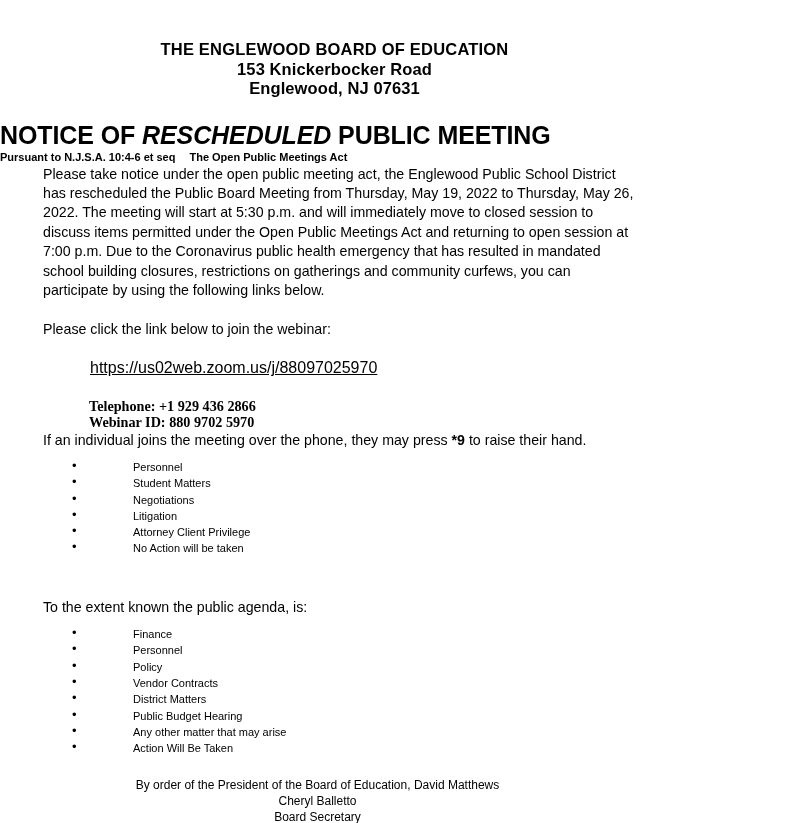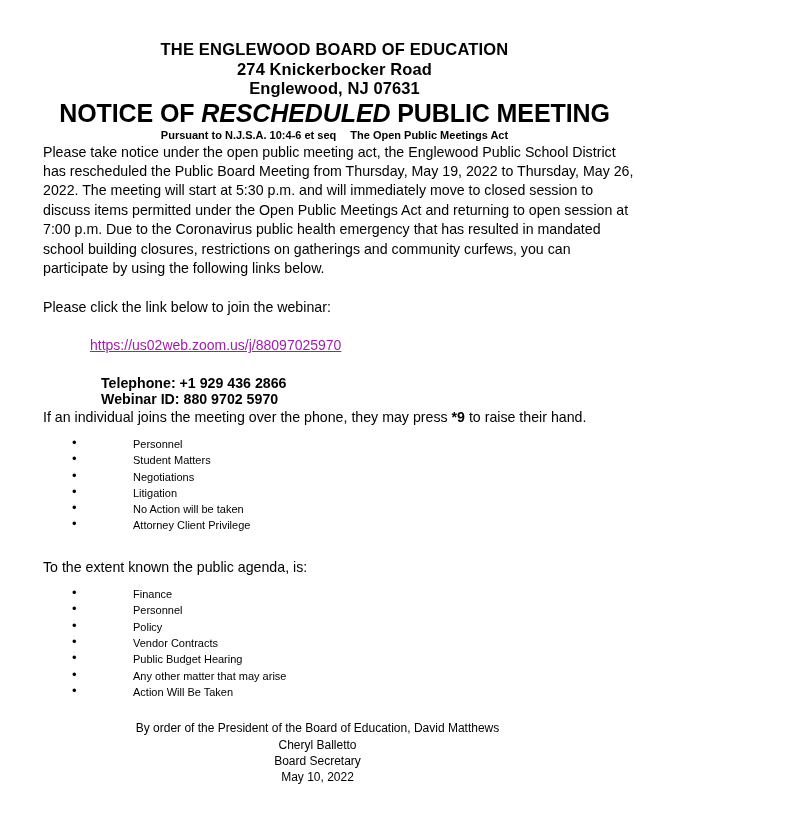--- a/index.html
+++ b/index.html
@@ -30,21 +30,22 @@
     font-weight: bold;
     font-size: 16.5px;
     line-height: 19.5px;
     padding-top: 40px;
     letter-spacing: 0.1px;
   }
   .letterhead .org { letter-spacing: 0.2px; }
 
   
   .title-block {
-    text-align: center;
+    text-align: left;
+    margin-top: 22px;
   }
   .doc-title {
     font-size: 25px;
     font-weight: bold;
     line-height: 28px;
     letter-spacing: -0.1px;
   }
   .doc-title .italic-word {
     font-style: italic;
   }
@@ -73,31 +74,32 @@
   }
   .spacer-line {
     height: 19.4px;
   }
 
   .link-row {
     margin-left: 47px;
     margin-top: 19px;
   }
   a.zoom-link {
-    color: #a21caf;
+    color: #000000;
     text-decoration: underline;
-    font-size: 14px;
+    font-size: 16px;
   }
 
   .contact-block {
-    margin-left: 58px;
+    margin-left: 46px;
     margin-top: 19px;
     font-weight: bold;
     font-size: 14.2px;
     line-height: 16.5px;
+    font-family: Liberation Serif, serif;
   }
 
   .note-row { margin-top: 21px; }
   .note-row b { font-weight: bold; }
 
   .agenda-intro { margin-top: 19.4px; }
 
   ul.agenda {
     list-style: none;
     margin: 9px 0 0 0;
@@ -127,21 +129,21 @@
     line-height: 16.3px;
   }
 </style>
 </head>
 <body>
 
 <div class="page">
 
   <div class="letterhead">
     <div class="org">THE ENGLEWOOD BOARD OF EDUCATION</div>
-    <div>274 Knickerbocker Road</div>
+    <div>153 Knickerbocker Road</div>
     <div>Englewood, NJ 07631</div>
   </div>
 
   <div class="title-block">
     <div class="doc-title"><span>NOTICE OF </span><span class="italic-word">RESCHEDULED</span><span> PUBLIC MEETING</span></div>
     <div class="doc-subtitle"><span>Pursuant to N.J.S.A. 10:4-6 et seq</span><span class="gap"></span><span>The Open Public Meetings Act</span></div>
   </div>
 
   <div class="body-wrap">
 
@@ -161,31 +163,32 @@
     </div>
 
     <p class="para note-row"><span>If an individual joins the meeting over the phone, they may press </span><b>*9</b><span> to raise their hand.</span></p>
 
 
     <ul class="agenda">
       <li>Personnel</li>
       <li>Student Matters</li>
       <li>Negotiations</li>
       <li>Litigation</li>
+      <li>Attorney Client Privilege</li>
       <li>No Action will be taken</li>
-      <li>Attorney Client Privilege</li>
     </ul>
 
-    <p class="para agenda-intro" style="margin-top:24px;">To the extent known the public agenda, is:</p>
+    <p class="para agenda-intro" style="margin-top:41px;">To the extent known the public agenda, is:</p>
 
     <ul class="agenda">
       <li>Finance</li>
       <li>Personnel</li>
       <li>Policy</li>
       <li>Vendor Contracts</li>
+      <li>District Matters</li>
       <li>Public Budget Hearing</li>
       <li>Any other matter that may arise</li>
       <li>Action Will Be Taken</li>
     </ul>
 
     <div class="signature">
       <div>By order of the President of the Board of Education, David Matthews</div>
       <div>Cheryl Balletto</div>
       <div>Board Secretary</div>
       <div>May 10, 2022</div>

